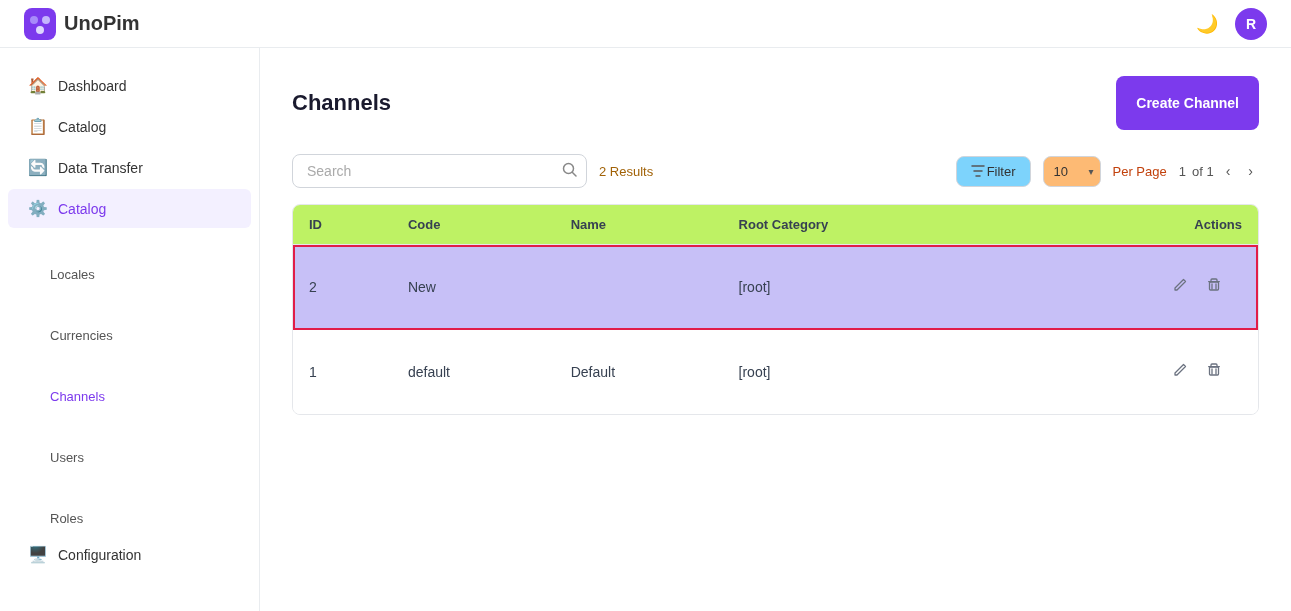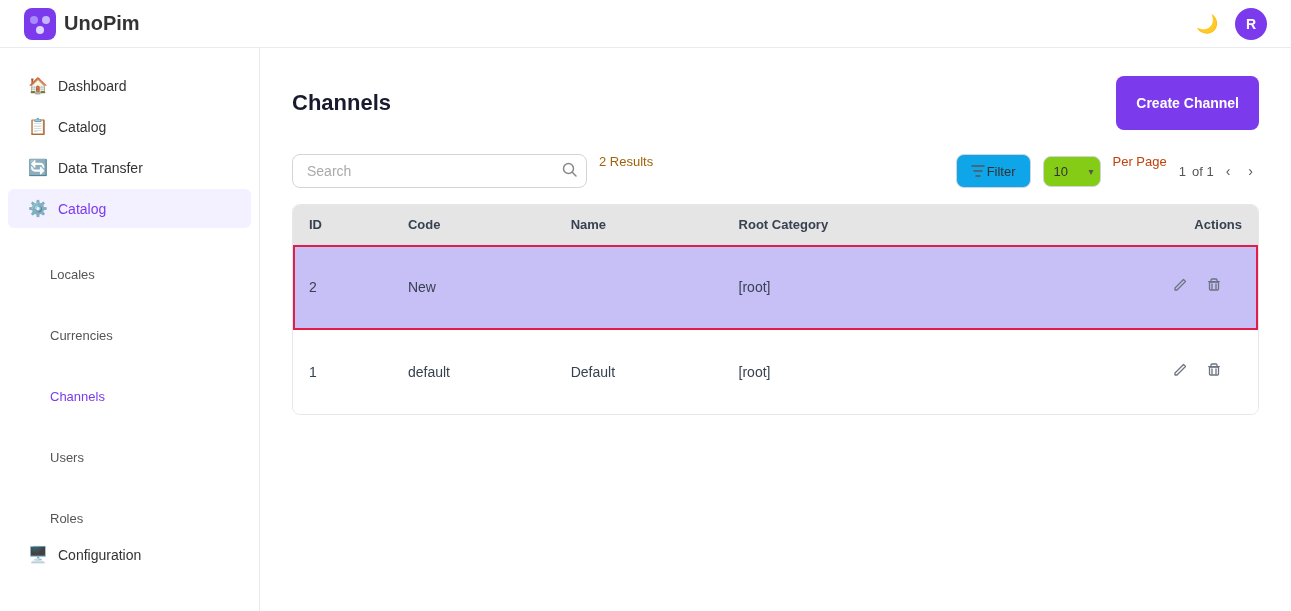--- a/index.html
+++ b/index.html
@@ -128,20 +128,21 @@
       border-radius: 8px;
       padding: 19px 20px;
       font-size: 14px;
       font-weight: 600;
       cursor: pointer;
     }
 
     
     .toolbar {
       display: flex;
+      align-items: center;
       gap: 12px;
       margin-bottom: 16px;
     }
     .search-wrapper {
       position: relative;
       width: 295px;
     }
     .search-input {
       width: 100%;
       border: 1px solid #d1d5db;
@@ -168,30 +169,30 @@
     .spacer { flex: 1; }
     .filter-btn {
       display: flex;
       align-items: center;
       gap: 2px;
       border: 1px solid #d1d5db;
       border-radius: 8px;
       padding: 7px 14px;
       font-size: 13px;
       color: #333;
-      background: #0ea5e9;
+      background: #7dd3fc;
       cursor: pointer;
     }
     .per-page-select {
       border: 1px solid #d1d5db;
       border-radius: 8px;
       padding: 7px 10px;
       font-size: 13px;
       color: #333;
-      background: #84cc16;
+      background: #fdba74;
       cursor: pointer;
       appearance: none;
       padding-right: 24px;
     }
     .select-wrapper {
       position: relative;
       display: inline-flex;
       align-items: center;
     }
     .select-wrapper::after {
@@ -226,21 +227,21 @@
     .table-container {
       border: 1px solid #e5e7eb;
       border-radius: 8px;
       overflow: hidden;
     }
     table {
       width: 100%;
       border-collapse: collapse;
     }
     thead tr {
-      background: #e5e5e5;
+      background: #bef264;
     }
     thead th {
       text-align: left;
       padding: 12px 16px;
       font-size: 13px;
       font-weight: 600;
       color: #374151;
       border-bottom: 1px solid #e5e7eb;
     }
     tbody tr {

